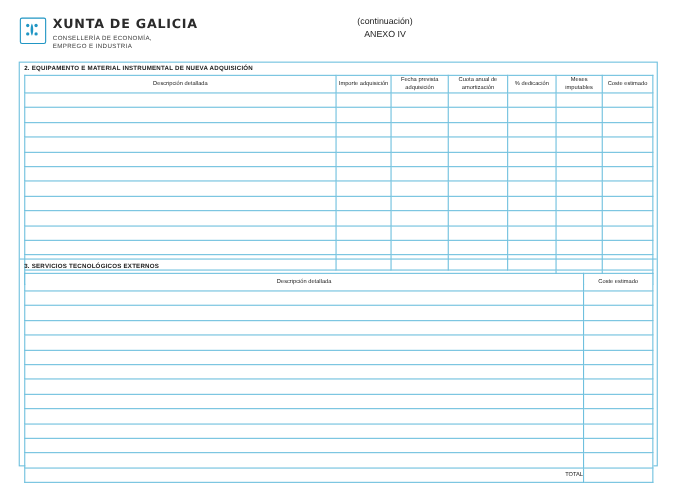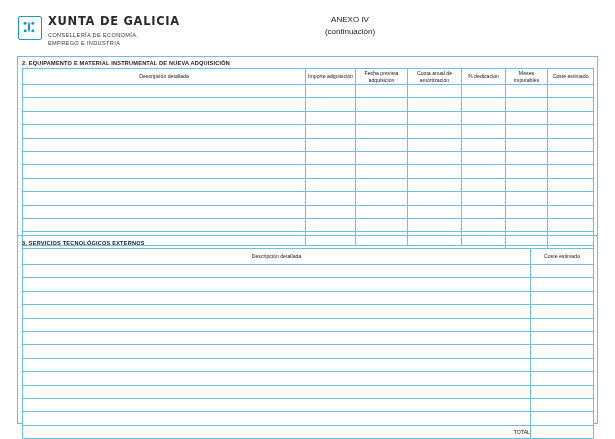--- a/index.html
+++ b/index.html
@@ -180,22 +180,22 @@
         </svg>
       </div>
       <div class="logo-text">
         <div class="brand-title">XUNTA DE GALICIA</div>
         <div class="brand-sub">CONSELLERÍA DE ECONOMÍA,</div>
         <div class="brand-sub">EMPREGO E INDUSTRIA</div>
       </div>
     </div>
 
     <div class="doc-title">
+      <div>(continuación)</div>
       <div>ANEXO IV</div>
-      <div>(continuación)</div>
     </div>
   </div>
 
   <div class="frame">
 
     <div class="sec2">
       <div class="section-title">2. EQUIPAMENTO E MATERIAL INSTRUMENTAL DE NUEVA ADQUISICIÓN</div>
       <table class="grid">
         <colgroup>
           <col style="width:283px">

